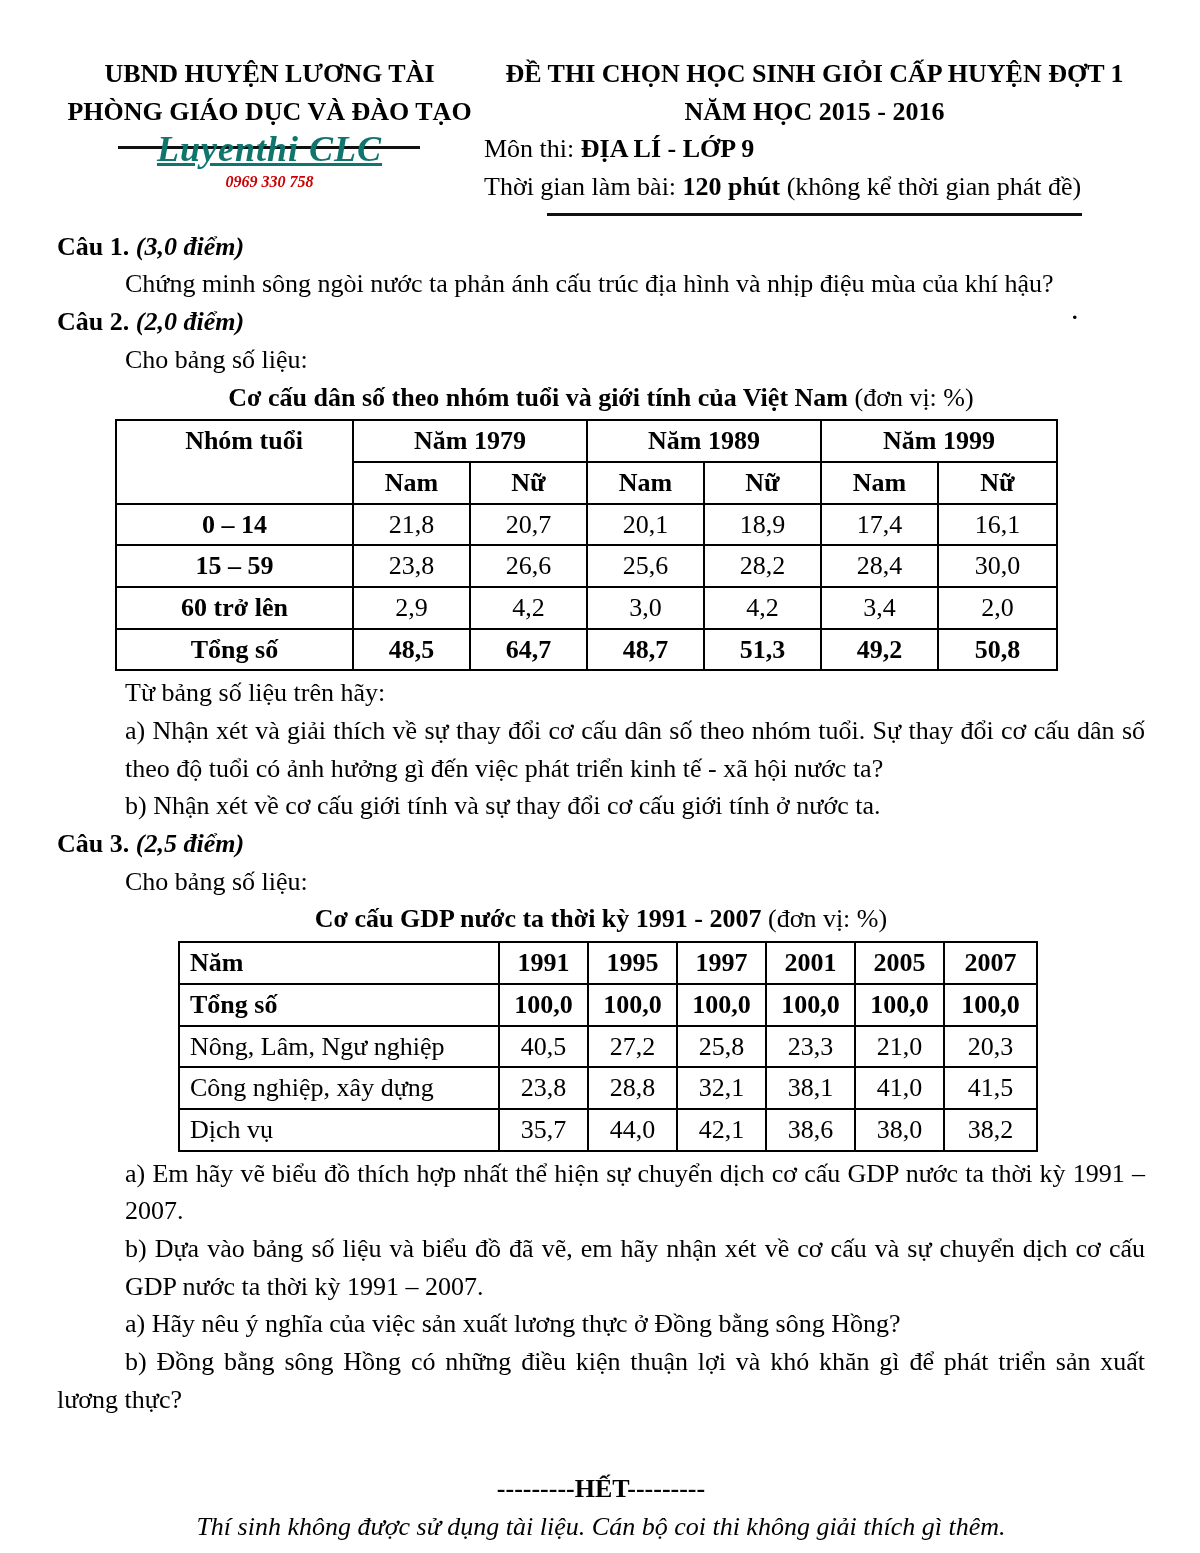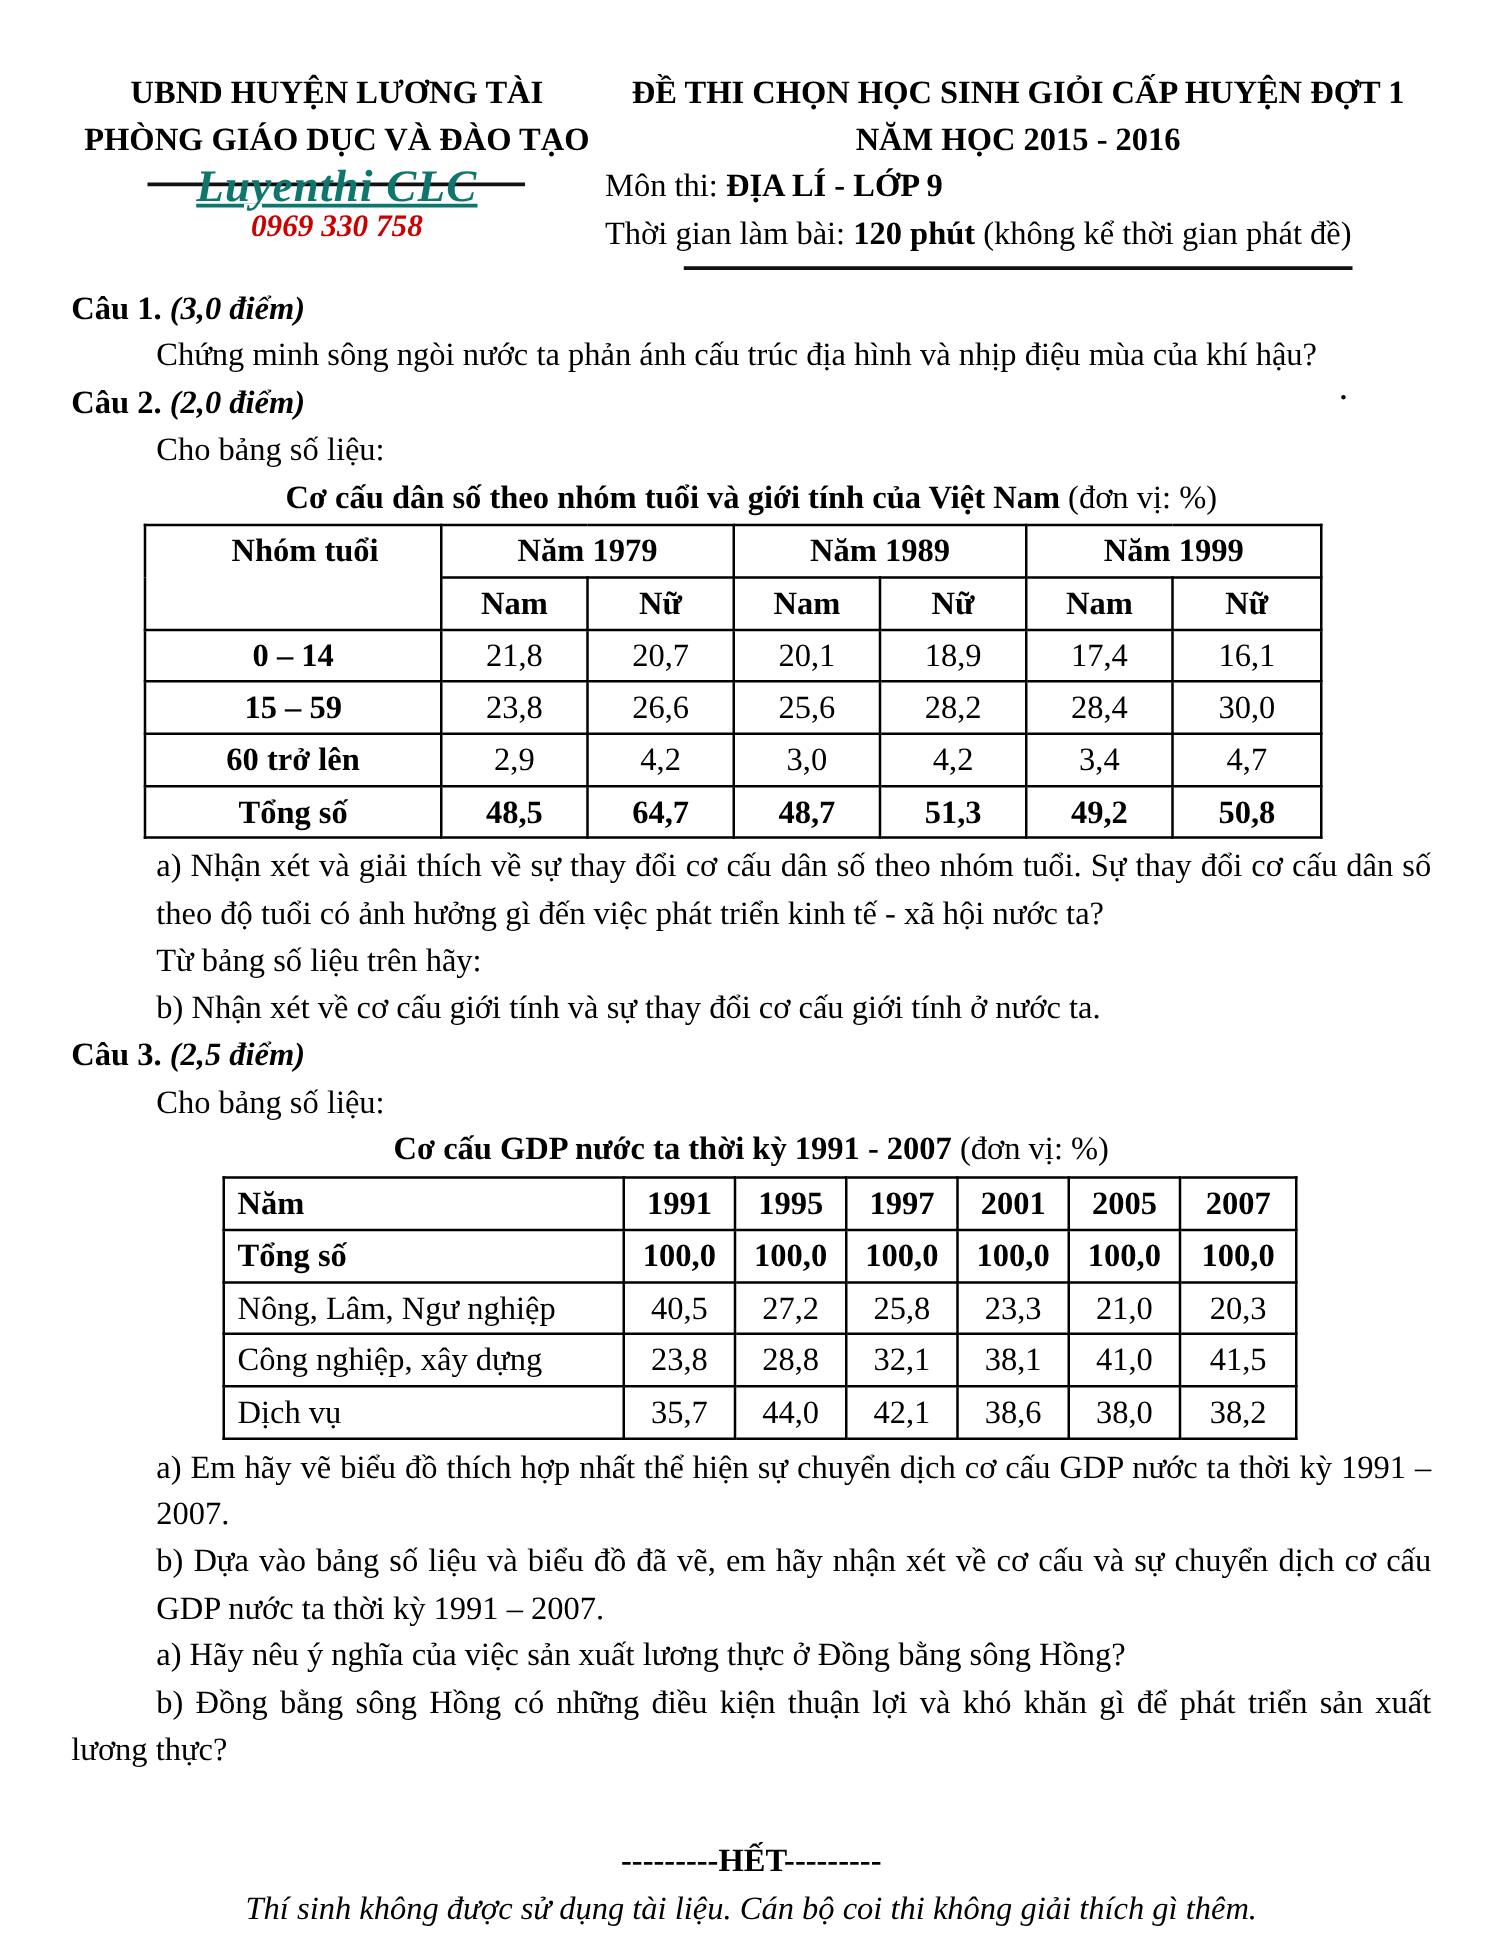--- a/index.html
+++ b/index.html
@@ -25,21 +25,21 @@
   .logo-rule{position:absolute;left:61px;right:62px;top:16px;border-top:3px solid #111;}
   .logo-name{
     position:relative;
     color:#0f766e;
     font-weight:bold;font-style:italic;
     font-size:36px;line-height:38px;
     letter-spacing:1px;
     text-decoration:underline;
     text-decoration-thickness:3px;
   }
-  .logo-phone{position:relative;color:#cc0000;font-weight:bold;font-style:italic;font-size:25px;line-height:27px;}
+  .logo-phone{position:relative;color:#cc0000;font-weight:bold;font-style:italic;font-size:16px;line-height:27px;}
   .h-right{flex:1;padding-left:2px;}
   .t-center{font-weight:bold;text-align:center;white-space:nowrap;}
   .h-rule{width:535px;border-top:3px solid #111;margin:7px auto 0;}
   
   .qh{font-weight:bold;}
   .q1h{margin-top:12px;}
   .pts{font-weight:bold;font-style:italic;}
   .ind{margin-left:68px;}
   .just{text-align:justify;}
   .hang{text-indent:68px;}
@@ -141,36 +141,36 @@
           <td>28,4</td>
           <td>30,0</td>
         </tr>
         <tr>
           <td class="lab-center">60 trở lên</td>
           <td>2,9</td>
           <td>4,2</td>
           <td>3,0</td>
           <td>4,2</td>
           <td>3,4</td>
-          <td>4,7</td>
+          <td>2,0</td>
         </tr>
         <tr>
           <td class="lab-center b">Tổng số</td>
           <td class="b">48,5</td>
           <td class="b">64,7</td>
           <td class="b">48,7</td>
           <td class="b">51,3</td>
           <td class="b">49,2</td>
           <td class="b">50,8</td>
         </tr>
       </tbody>
   </table>
 
+  <p class="ind">Từ bảng số liệu trên hãy:</p>
   <p class="ind just">a) Nhận xét và giải thích về sự thay đổi cơ cấu dân số theo nhóm tuổi. Sự thay đổi cơ cấu dân số theo độ tuổi có ảnh hưởng gì đến việc phát triển kinh tế - xã hội nước ta?</p>
-  <p class="ind">Từ bảng số liệu trên hãy:</p>
   <p class="ind">b) Nhận xét về cơ cấu giới tính và sự thay đổi cơ cấu giới tính ở nước ta.</p>
 
   <p class="qh"><span>Câu 3.</span> <span class="pts">(2,5 điểm)</span></p>
   <p class="ind">Cho bảng số liệu:</p>
 
   <p class="tbl-title"><span>Cơ cấu GDP nước ta thời kỳ 1991 - 2007</span><span class="unit"> (đơn vị: %)</span></p>
 
   <table id="table2">
     <colgroup>
       <col style="width:320px">

